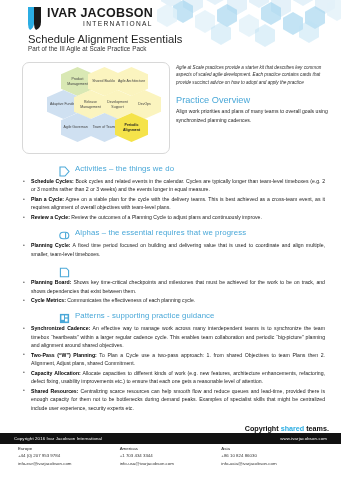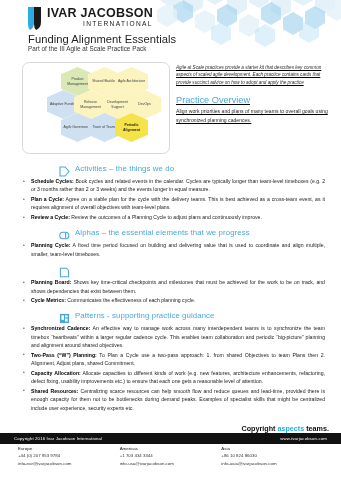--- a/index.html
+++ b/index.html
@@ -50,21 +50,21 @@
   .hex span {
     font-size: 3.5px; line-height: 1.25; color:#3f3f3f; padding:0 2px;
     display:block;
   }
   .hex.green { background:#d9e8b4; }
   .hex.yellow { background:#fbf4bf; }
   .hex.blue { background:#cfe0f1; }
   .hex.accent { background:#f5e34a; }
   .hex.accent span { font-weight:bold; color:#222; }
 
-  .hero-text { flex:1; padding-top:2px; min-width:0;text-decoration:underline; }
+  .hero-text { flex:1; padding-top:2px; min-width:0; }
   .hero-desc {
     font-size: 4.6px; line-height: 1.62; color:#2b2b2b; font-style: italic;
   }
   .practice-h {
     color:#4aa8d8; font-size: 9.2px; margin-top:9px; font-weight:normal;
   }
   .practice-p { font-size: 5.1px; line-height:1.62; color:#1f1f1f; margin-top:2px;}
 
   
   .content { padding: 3px 12px 0 18px; }
@@ -149,21 +149,21 @@
       <svg class="logo-mark" viewBox="0 0 14 23">
         <path d="M0 0 H6 V16 Q6 21 2 23 Q0 21 0 17 Z" fill="#2bade3"></path>
         <path d="M6 0 H13 V15 Q13 21 8 23 Q6 21 6 17 Z" fill="#1a1a1a"></path>
       </svg>
       <div class="logo-text">
         <div class="logo-main">IVAR JACOBSON</div>
         <div class="logo-sub">INTERNATIONAL</div>
       </div>
     </div>
 
-    <div class="doc-title">Funding Alignment Essentials</div>
+    <div class="doc-title">Schedule Alignment Essentials</div>
     <div class="doc-sub">Part of the III Agile at Scale Practice Pack</div>
   </div>
 
   <div class="hero">
     <div class="diagram-card">
       <div class="hexgrid" id="hexgrid">
           <div class="hex green" style="left: 38px; top: 4px;">
             <span>Product Management</span>
           </div>
           <div class="hex yellow" style="left: 65px; top: 4px;">
@@ -215,21 +215,21 @@
           <li><span class="lbl">Plan a Cycle:</span><span> Agree on a viable plan for the cycle with the delivery teams. This is best achieved as a cross-team event, as it requires alignment of overall objectives with team-level plans.</span></li>
           <li><span class="lbl">Review a Cycle:</span><span> Review the outcomes of a Planning Cycle to adjust plans and continuously improve.</span></li>
         </ul>
       </div>
       <div class="section">
         <div class="sec-head">
           <div class="sec-icon"><svg viewBox="0 0 11 11">
               <rect x="0.8" y="2.2" width="9" height="6.6" rx="3.3" fill="none" stroke="#4aa8d8" stroke-width="1.1"></rect>
               <line x1="6.6" y1="2.4" x2="6.6" y2="8.6" stroke="#4aa8d8" stroke-width="1.1"></line>
             </svg></div>
-          <div class="sec-title">Alphas – the essential elements that we progress</div>
+          <div class="sec-title">Alphas – the essential requires that we progress</div>
         </div>
         <ul class="bullets">
           <li><span class="lbl">Planning Cycle:</span><span> A fixed time period focused on building and delivering value that is used to coordinate and align multiple, smaller, team-level timeboxes.</span></li>
         </ul>
       </div>
       <div class="section">
         <div class="sec-head">
           <div class="sec-icon"><svg viewBox="0 0 11 11">
               <path d="M1.4 1.2 H7.4 L9.6 3.4 V9.8 H1.4 Z" fill="none" stroke="#4aa8d8" stroke-width="1.1"></path>
             </svg></div>
@@ -251,21 +251,21 @@
         </div>
         <ul class="bullets">
           <li><span class="lbl">Synchronized Cadence:</span><span> An effective way to manage work across many interdependent teams is to synchronize the team timebox “heartbeats” within a larger regular cadence cycle. This enables team collaboration and periodic “big-picture” planning and alignment around shared objectives.</span></li>
           <li><span class="lbl">Two-Pass (“W”) Planning:</span><span> To Plan a Cycle use a two-pass approach: 1. from shared Objectives to team Plans then 2. Alignment, Adjust plans, shared Commitment.</span></li>
           <li><span class="lbl">Capacity Allocation:</span><span> Allocate capacities to different kinds of work (e.g. new features, architecture enhancements, refactoring, defect fixing, usability improvements etc.) to ensure that each one gets a reasonable level of attention.</span></li>
           <li><span class="lbl">Shared Resources:</span><span> Centralizing scarce resources can help smooth flow and reduce queues and lead-time, provided there is enough capacity for them not to be bottlenecks during demand peaks. Examples of specialist skills that might be centralized include user experience, security experts etc.</span></li>
         </ul>
       </div>
     </div>
 
-  <div class="tagline"><span>Copyright </span><span class="win">aspects</span><span> teams.</span></div>
+  <div class="tagline"><span>Copyright </span><span class="win">shared</span><span> teams.</span></div>
 
   <div class="footbar">
     <span>Copyright 2016 Ivar Jacobson International</span>
     <span>www.ivarjacobson.com</span>
   </div>
 
   <div class="contacts" id="contacts">
       <div class="ccol">
         <div class="reg">Europe</div>
         <div class="ln">+44 (0) 207 953 9784</div>

